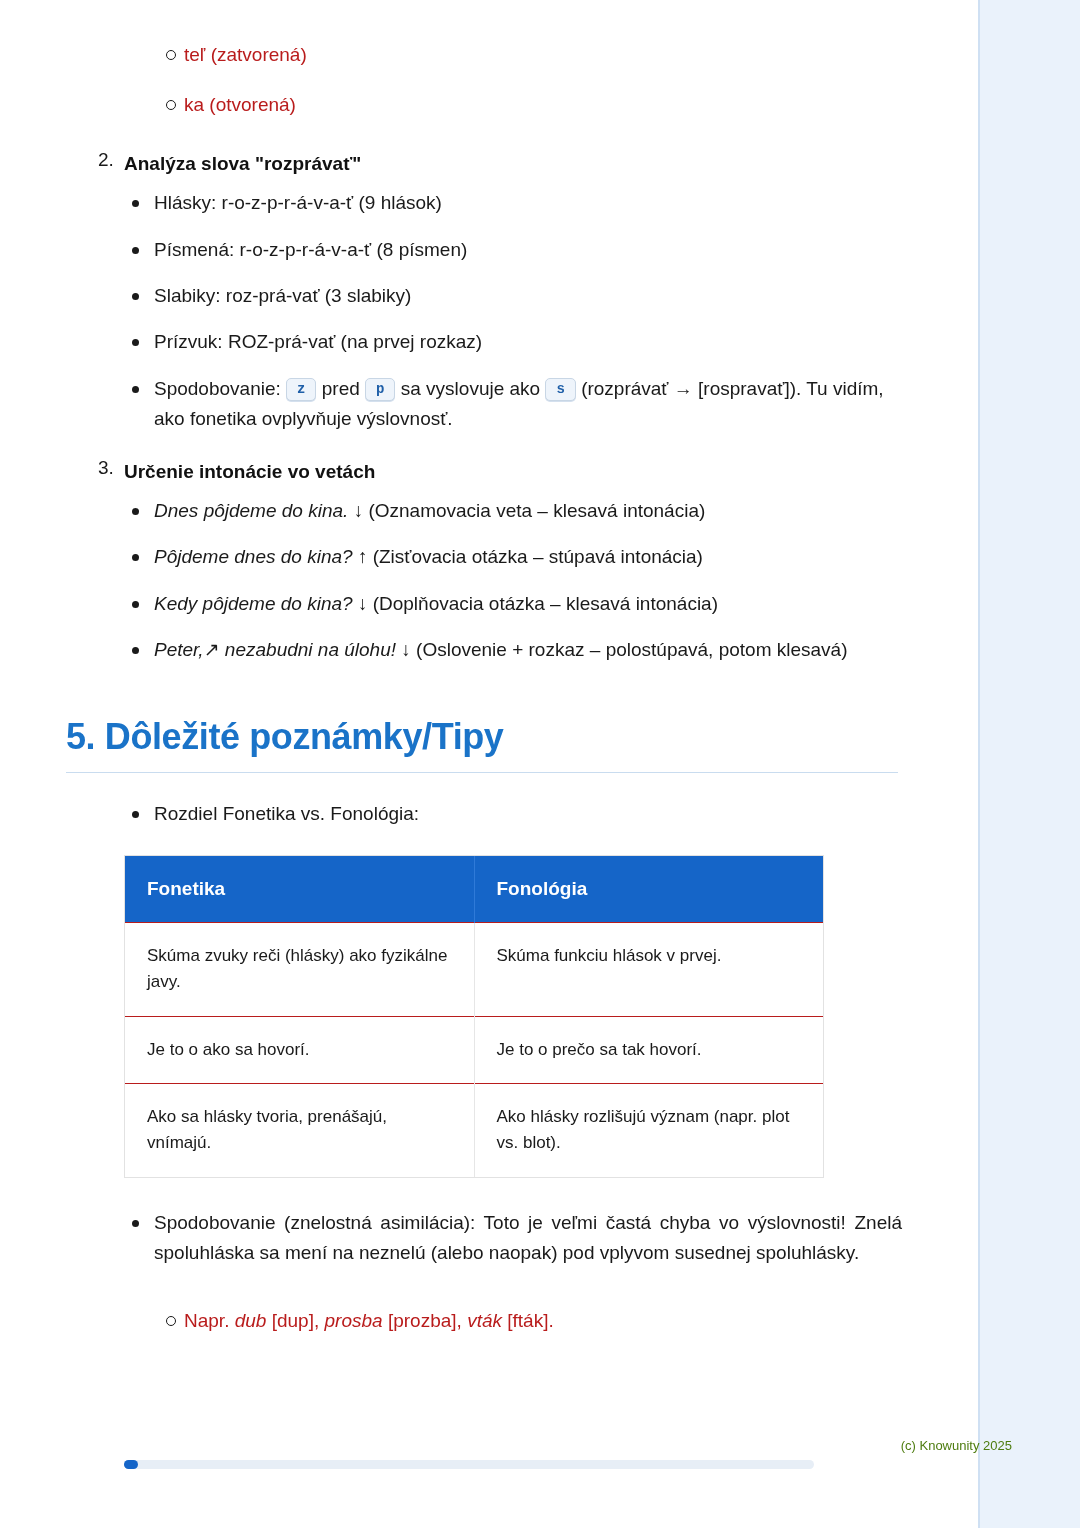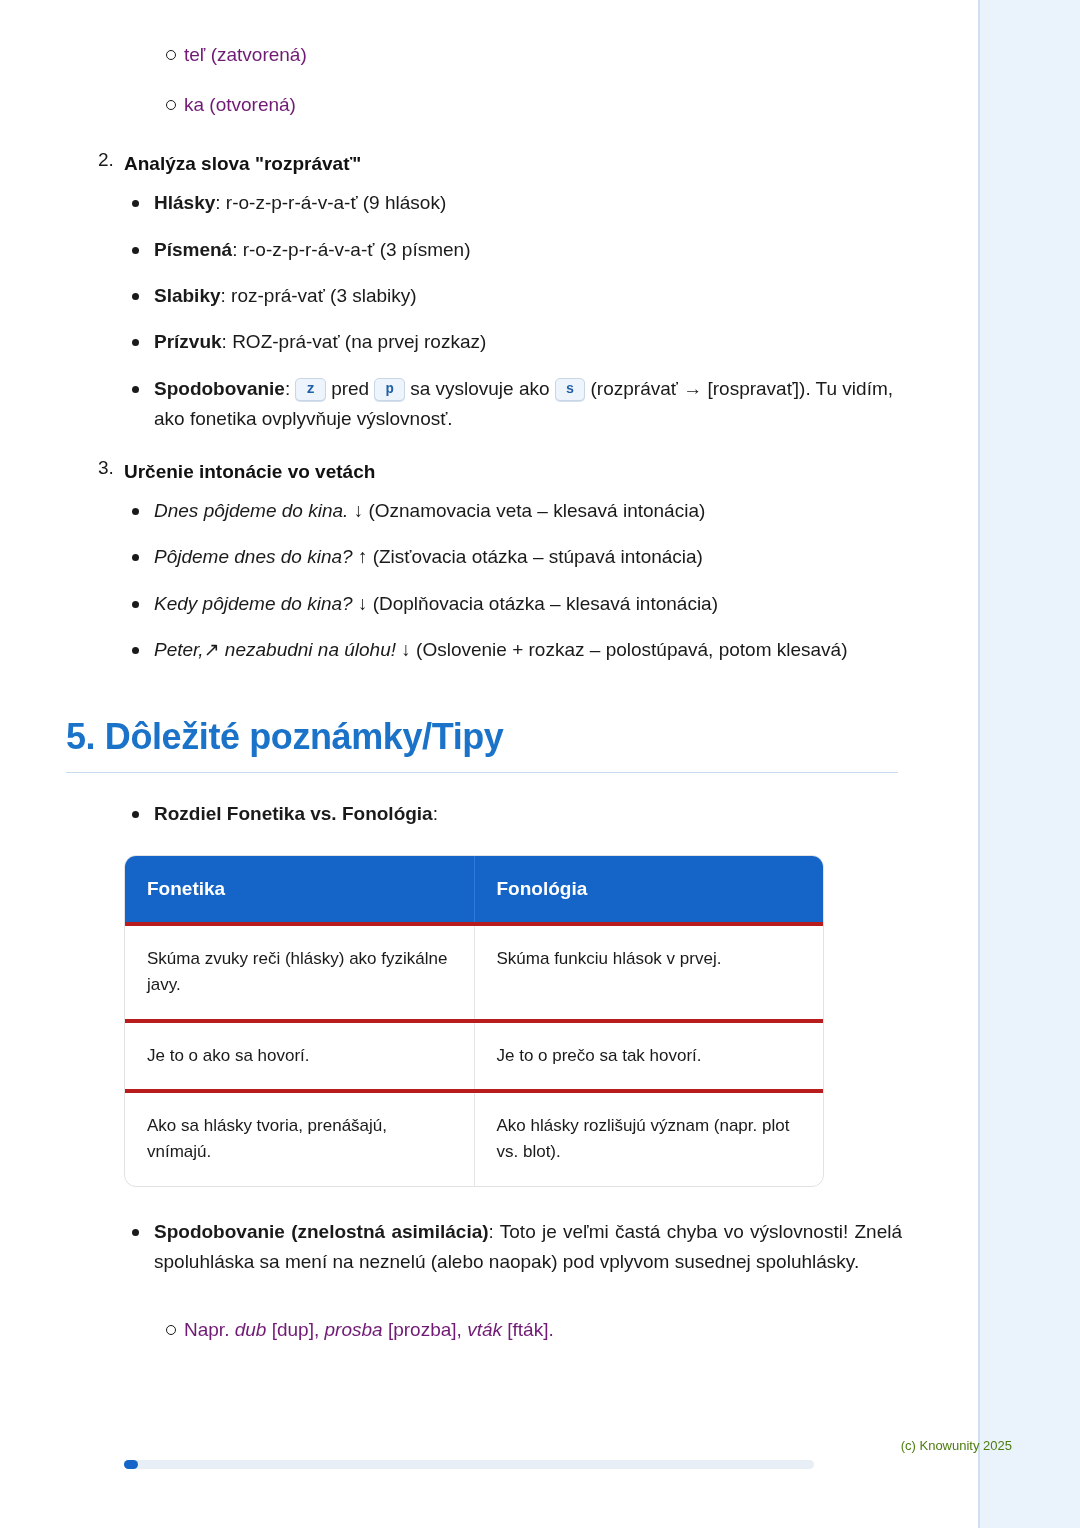--- a/index.html
+++ b/index.html
@@ -84,34 +84,34 @@
     list-style: none;
     margin: 0;
     padding: 0;
   }
   ul.circles > li {
     position: relative;
     padding-left: 122px;
     margin-bottom: 20px;
     font-size: 19px;
     line-height: 1.6;
-    color: #701a75;
+    color: #b91c1c;
   }
   ul.circles > li::before {
     content: "";
     position: absolute;
     left: 104px;
     top: 10px;
     width: 8px;
     height: 8px;
     border: 1.5px solid #1a1a1a;
     border-radius: 50%;
     background: transparent;
   }
-  b, .bold { font-weight: bold; }
+  b, .bold { font-weight: normal; }
   i, .ital { font-style: italic; }
 
   .kbd {
     display: inline-block;
     border: 1px solid #c8d6e5;
     background: #eef4fb;
     border-radius: 5px;
     color: #1f5fa8;
     font-family: "Liberation Mono", monospace;
     font-size: 14px;
@@ -132,21 +132,21 @@
   .section-rule {
     border: none;
     border-top: 1px solid #c9dcef;
     margin: 14px 4px 26px 4px;
   }
 
   .tbl-wrap {
     margin: 26px 0 0 62px;
     width: 700px;
     border: 1px solid #e2e2e2;
-    border-radius: 12px;
+    border-radius: 0;
     overflow: hidden;
     background: #fff;
   }
   table.cmp {
     border-collapse: collapse;
     width: 100%;
     table-layout: fixed;
   }
   table.cmp th {
     background: #1565c8;
@@ -156,21 +156,21 @@
     font-weight: bold;
     padding: 22px 22px;
     border-right: 1px solid #2f7ad8;
   }
   table.cmp th:last-child { border-right: none; }
   table.cmp td {
     font-size: 17px;
     color: #1a1a1a;
     padding: 20px 22px;
     line-height: 1.55;
-    border-top: 4px solid #b91c1c;
+    border-top: 1px solid #b91c1c;
     border-right: 1px solid #e6e6e6;
     vertical-align: top;
   }
   table.cmp td:last-child { border-right: none; }
 
   .para-bullet {
     position: relative;
     padding-left: 92px;
     font-size: 19px;
     line-height: 1.62;
@@ -229,21 +229,21 @@
     <ul class="circles">
       <li>teľ (zatvorená)</li>
       <li>ka (otvorená)</li>
     </ul>
 
     <div class="num-item" style="margin-top:28px;">
       <span class="num-label">2.</span>
       <div class="num-title">Analýza slova "rozprávať"</div>
       <ul class="bullets">
         <li><b>Hlásky</b><span>: r-o-z-p-r-á-v-a-ť (9 hlások)</span></li>
-        <li><b>Písmená</b><span>: r-o-z-p-r-á-v-a-ť (3 písmen)</span></li>
+        <li><b>Písmená</b><span>: r-o-z-p-r-á-v-a-ť (8 písmen)</span></li>
         <li><b>Slabiky</b><span>: roz-prá-vať (3 slabiky)</span></li>
         <li><b>Prízvuk</b><span>: ROZ-prá-vať (na prvej rozkaz)</span></li>
         <li>
           <b>Spodobovanie</b><span>:</span>
           <span class="kbd">z</span>
           <span>pred</span>
           <span class="kbd">p</span>
           <span>sa vyslovuje ako</span>
           <span class="kbd">s</span>
           <span>(rozprávať → [rospravať]). Tu vidím, ako fonetika ovplyvňuje výslovnosť.</span>

